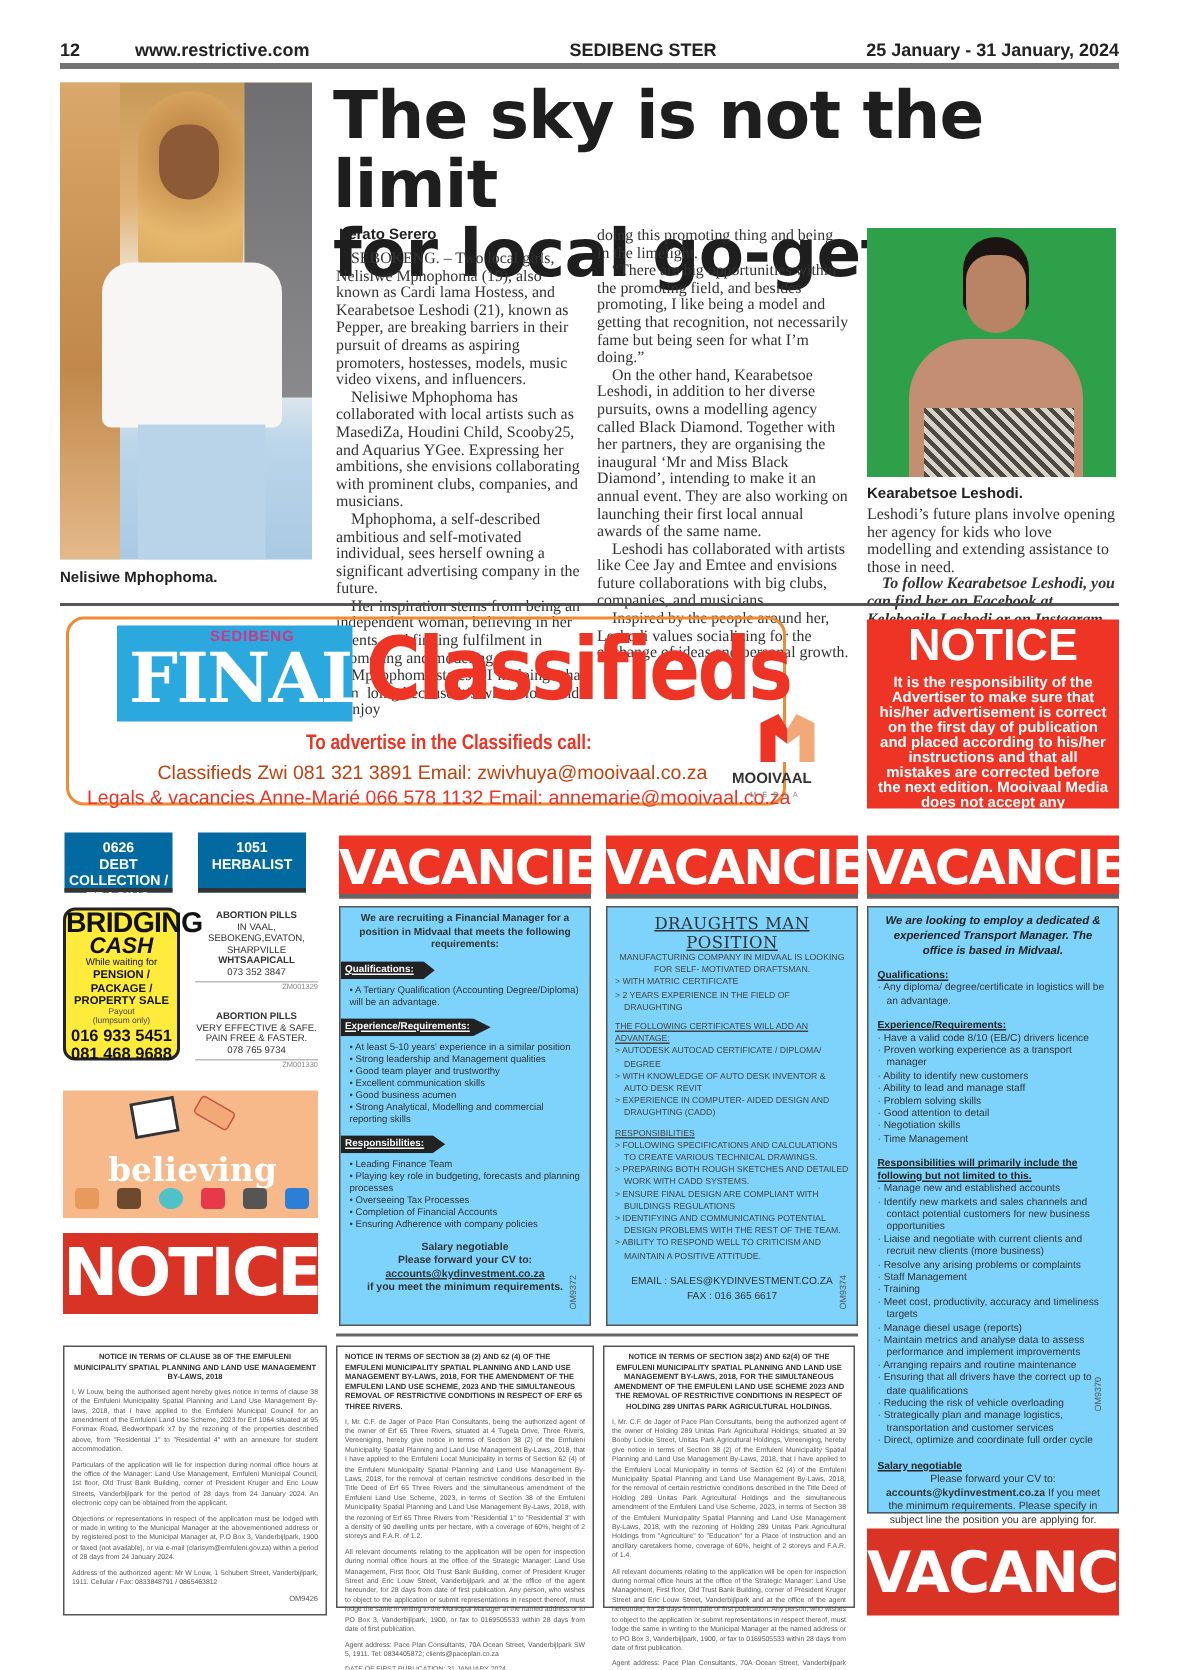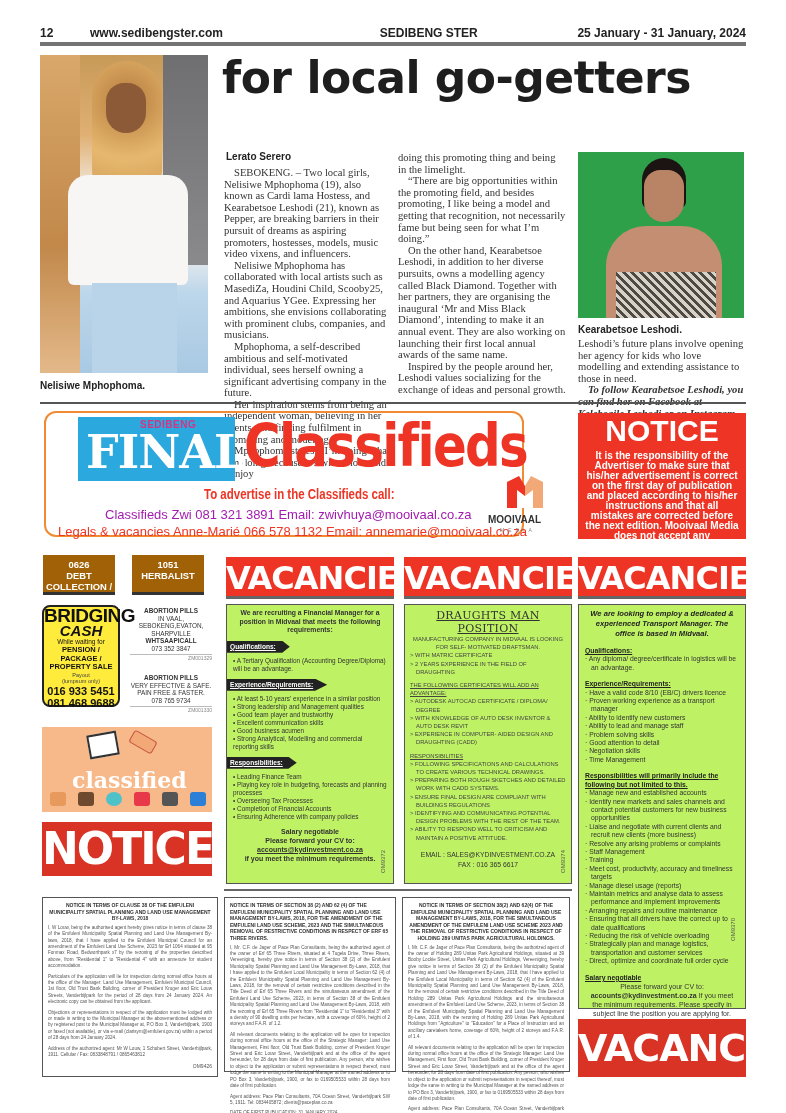--- a/index.html
+++ b/index.html
@@ -45,33 +45,33 @@
 
   .rule { left: 40px; width: 706px; height: 2px; background: #555; }
 
   
   .cls-banner { left: 44px; top: 411px; width: 480px; height: 126px; border: 2px solid #f08a33; border-radius: 12px; }
   .ster-logo { left: 78px; top: 417px; width: 157px; height: 64px; background: #2ba8dd; }
   .ster-sedibeng { left: 140px; top: 419px; font-size: 10px; font-weight: bold; color: #d63383; letter-spacing: 0.5px; }
   .ster-word { left: 86px; top: 425px; font-family: "DejaVu Serif", serif; font-weight: bold; font-size: 46px; color: #fff; letter-spacing: -1px; }
   .cls-title { left: 244px; top: 412px; font-family: "DejaVu Sans", sans-serif; font-weight: bold; font-size: 58px; color: #ee3424; letter-spacing: -2px; transform: scaleX(0.86); transform-origin: left top; }
   .cls-sub { left: 204px; top: 486px; font-weight: bold; font-size: 14px; color: #ee3424; transform: scaleX(0.82); transform-origin: left top; }
-  .cls-line1 { left: 105px; top: 507px; font-size: 13px; color: #a21caf; }
+  .cls-line1 { left: 105px; top: 507px; font-size: 13px; color: #c2410c; }
   .cls-line2 { left: 58px; top: 524px; font-size: 13px; color: #ee3424; }
   .mooivaal-mark { left: 503px; top: 472px; width: 44px; height: 36px; }
   .mooivaal-text { left: 488px; top: 514px; font-size: 10px; font-weight: bold; color: #333; }
   .mooivaal-media { left: 500px; top: 527px; font-size: 5px; letter-spacing: 4px; color: #888; }
 
   
   .notice { left: 578px; top: 413px; width: 168px; height: 126px; background: #ee3424; color: #fff; text-align: center; }
   .notice-title { font-weight: bold; font-size: 30px; line-height: 32px; margin-top: 2px; }
   .notice-text { font-size: 10px; font-weight: bold; line-height: 10px; padding: 0 6px; margin-top: 4px; }
 
   
-  .cat { width: 72px; height: 40px; background: #a16207; color: #fff; text-align: center; font-weight: bold; font-size: 9.4px; line-height: 11px; border-bottom: 3px solid #333; padding-top: 4px; transform-origin: center; }
+  .cat { width: 72px; height: 40px; background: #0369a1; color: #fff; text-align: center; font-weight: bold; font-size: 9.4px; line-height: 11px; border-bottom: 3px solid #333; padding-top: 4px; transform-origin: center; }
   .cat1 { left: 43px; top: 555px; }
   .cat2 { left: 132px; top: 555px; }
 
   .bridging { left: 42px; top: 605px; width: 78px; height: 102px; background: #ffeb3b; border: 2px solid #222; border-radius: 8px; text-align: center; color: #111; }
   .bridging .b1 { font-weight: bold; font-size: 19px; line-height: 15px; margin-top: 1px; letter-spacing: -0.5px; }
   .bridging .b2 { font-weight: bold; font-size: 15px; line-height: 15px; font-style: italic; }
   .bridging .b3 { font-size: 6.5px; line-height: 8px; }
   .bridging .b4 { font-weight: bold; font-size: 7.5px; line-height: 8.5px; }
   .bridging .b5 { font-size: 5.6px; line-height: 6.5px; color: #444; }
   .bridging .b6 { font-weight: bold; font-size: 11px; line-height: 12px; }
@@ -88,21 +88,21 @@
   .cls-img-tag { left: 130px; top: 735px; width: 26px; height: 14px; background: #f3a878; border: 1px solid #c3533f; transform: rotate(30deg); border-radius: 3px; }
 
   .notices-hdr { left: 42px; top: 822px; width: 170px; height: 54px; background: #d83325; color: #fff; font-family: "DejaVu Sans", sans-serif; font-weight: bold; font-size: 44px; line-height: 54px; text-align: center; letter-spacing: -2px; }
 
   .vac-hdr { height: 42px; background: #ee3424; color: #fff; font-family: "DejaVu Sans", sans-serif; font-weight: bold; font-size: 32px; line-height: 42px; text-align: center; border-bottom: 3px solid #666; letter-spacing: -1px; }
   .vh1 { left: 226px; top: 557px; width: 168px; }
   .vh2 { left: 404px; top: 557px; width: 168px; }
   .vh3 { left: 578px; top: 557px; width: 168px; }
   .vh4 { left: 578px; top: 1019px; width: 168px; height: 58px; line-height: 58px; font-size: 38px; border-bottom: none; background: #d83325; }
 
-  .job { border: 1.5px solid #555; font-size: 6.4px; line-height: 8px; color: #333; background: #bef264; }
+  .job { border: 1.5px solid #555; font-size: 6.4px; line-height: 8px; color: #333; background: #7dd3fc; }
   .job1 { left: 226px; top: 604px; width: 168px; height: 280px; padding: 4px 6px; }
   .job1 .intro { text-align: center; font-weight: bold; font-size: 6.8px; line-height: 8.6px; }
   .arrow-hdr { display: inline-block; background: #222; color: #fff; font-weight: bold; text-decoration: underline; font-size: 6.6px; padding: 2px 14px 2px 3px; margin: 6px 0 4px -6px; clip-path: polygon(0 0, 88% 0, 100% 50%, 88% 100%, 0 100%); }
   .job1 ul { list-style: none; }
   .job1 li::before { content: "• "; }
   .job1 .foot { text-align: center; font-weight: bold; font-size: 7px; line-height: 9px; margin-top: 6px; }
   .job1 .foot .mail { text-decoration: underline; }
   .refcode { position: absolute; font-size: 6px; color: #555; transform: rotate(-90deg); transform-origin: left top; }
 
   .job2 { left: 404px; top: 604px; width: 168px; height: 280px; padding: 4px 5px; font-size: 5.8px; line-height: 8.2px; text-transform: uppercase; color: #444; }
@@ -128,53 +128,55 @@
   .lg2 .lt { text-align: left; }
   .lg3 { left: 402px; top: 897px; width: 168px; height: 175px; }
   .sep { height: 2px; background: #666; }
   .sep1 { left: 224px; top: 889px; width: 348px; }
 </style>
 </head>
 <body>
 
 <div class="abs masthead">
   <span class="mh-page">12</span>
-  <span class="mh-url">www.sedibengster.com</span>
+  <span class="mh-url">www.restrictive.com</span>
   <span class="mh-paper">SEDIBENG STER</span>
   <span class="mh-date">25 January - 31 January, 2024</span>
 </div>
 
 <div class="abs photo1">
   <div class="bg-wall"></div>
     <div class="bg-door"></div>
   <div class="hair"></div>
     <div class="face"></div>
   <div class="shirt"></div>
     <div class="jeans"></div>
 </div>
 <div class="abs cap1">Nelisiwe Mphophoma.</div>
 
 <div class="abs headline">
+  <div>The sky is not the limit</div>
   <div>for local go-getters</div>
 </div>
 
 <div class="abs byline">Lerato Serero</div>
 
 <div class="abs col col1">
   <p>SEBOKENG. – Two local girls, Nelisiwe Mphophoma (19), also known as Cardi lama Hostess, and Kearabetsoe Leshodi (21), known as Pepper, are breaking barriers in their pursuit of dreams as aspiring promoters, hostesses, models, music video vixens, and influencers.</p>
   <p>Nelisiwe Mphophoma has collaborated with local artists such as MasediZa, Houdini Child, Scooby25, and Aquarius YGee. Expressing her ambitions, she envisions collaborating with prominent clubs, companies, and musicians.</p>
   <p>Mphophoma, a self-described ambitious and self-motivated individual, sees herself owning a significant advertising company in the future.</p>
   <p>Her inspiration stems from being an independent woman, believing in her talents, and finding fulfilment in promoting and modeling.</p>
   <p>Mphophoma states: “I’m doing what I’m doing because it’s what I love and I enjoy</p>
 </div>
 
 <div class="abs col col2">
   <p style="text-indent:0">doing this promoting thing and being in the limelight.</p>
   <p>“There are big opportunities within the promoting field, and besides promoting, I like being a model and getting that recognition, not necessarily fame but being seen for what I’m doing.”</p>
   <p>On the other hand, Kearabetsoe Leshodi, in addition to her diverse pursuits, owns a modelling agency called Black Diamond. Together with her partners, they are organising the inaugural ‘Mr and Miss Black Diamond’, intending to make it an annual event. They are also working on launching their first local annual awards of the same name.</p>
+  <p>Leshodi has collaborated with artists like Cee Jay and Emtee and envisions future collaborations with big clubs, companies, and musicians.</p>
   <p>Inspired by the people around her, Leshodi values socializing for the exchange of ideas and personal growth.</p>
 </div>
 
 <div class="abs photo2">
   <div class="body2"></div>
     <div class="hair2"></div>
     <div class="face2"></div>
     <div class="dress"></div>
 </div>
 <div class="abs cap2">Kearabetsoe Leshodi.</div>
@@ -236,21 +238,21 @@
   <div class="ref">ZM001329</div>
   <div class="hb">ABORTION PILLS</div>
   <div>VERY EFFECTIVE &amp; SAFE. PAIN FREE &amp; FASTER.</div>
   <div>078 765 9734</div>
   <div class="ref">ZM001330</div>
 </div>
 
 <div class="abs cls-img"></div>
 <div class="abs cls-img-ad"></div>
 <div class="abs cls-img-tag"></div>
-<div class="abs cls-img-word">classified</div>
+<div class="abs cls-img-word">believing</div>
 <div class="abs cls-img-icons">
   <span style="background:#e89a5c"></span>
   <span style="background:#6d4a2e"></span>
   <span style="background:#4fc1c9;border-radius:50%"></span>
   <span style="background:#e8394a"></span>
   <span style="background:#555"></span>
   <span style="background:#2b7fd6"></span>
 </div>
 
 <div class="abs notices-hdr">NOTICES</div>

